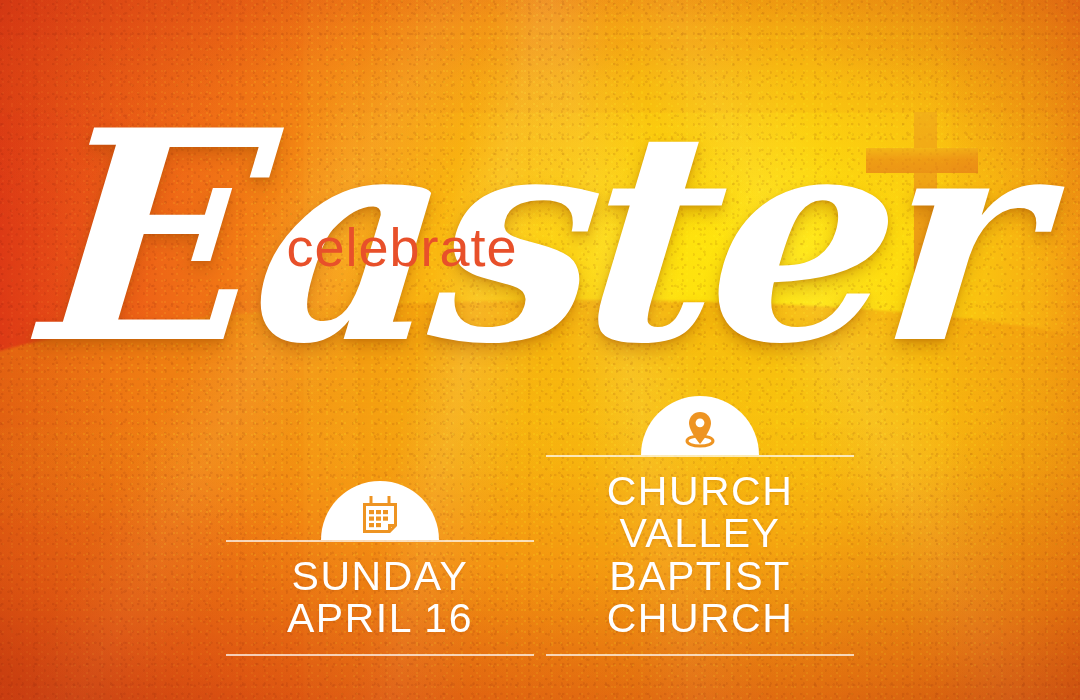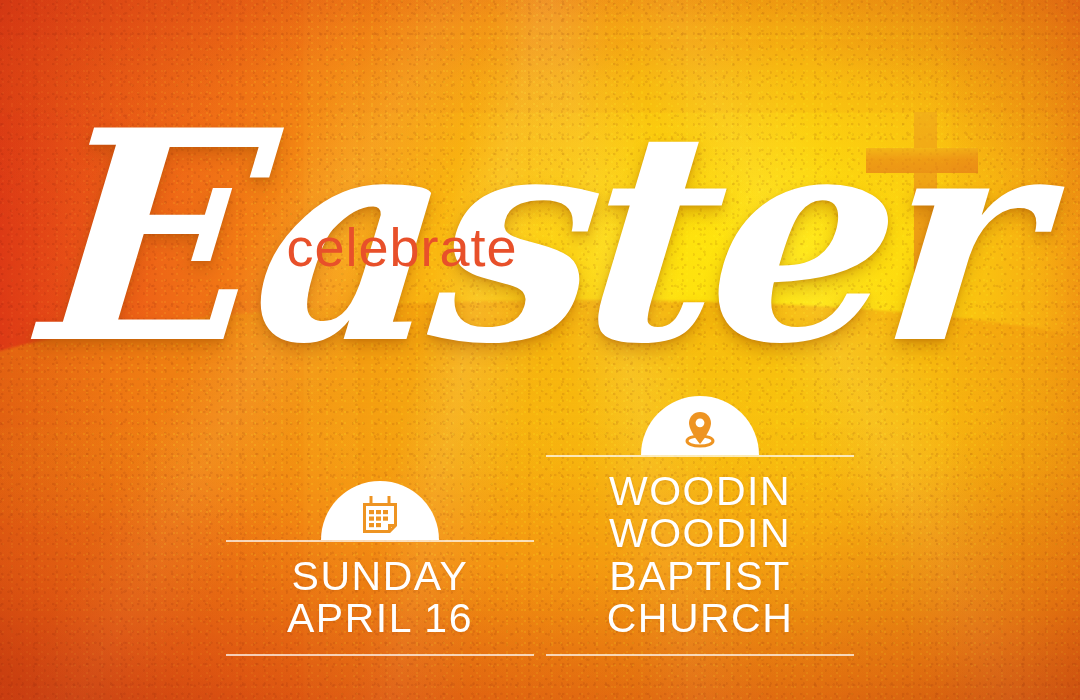--- a/index.html
+++ b/index.html
@@ -239,20 +239,20 @@
 
     <div class="col">
       <div class="badge">
         <svg width="44" height="44" viewBox="0 0 44 44">
           <path d="M22 5c-6.1 0-11 4.9-11 11 0 8.3 11 21 11 21s11-12.7 11-21c0-6.1-4.9-11-11-11z" fill="#EE9422"></path>
           <circle cx="22" cy="15.8" r="4.4" fill="#FFFFFF"></circle>
           <ellipse cx="22" cy="34" rx="13" ry="5" fill="none" stroke="#EE9422" stroke-width="3"></ellipse>
         </svg>
       </div>
       <div class="rule top"></div>
-      <div class="col-text">WOODIN WOODIN
+      <div class="col-text">CHURCH VALLEY
 BAPTIST CHURCH</div>
       <div class="rule bottom"></div>
     </div>
 
 
   </div>
 </div>
 
 </body></html>

